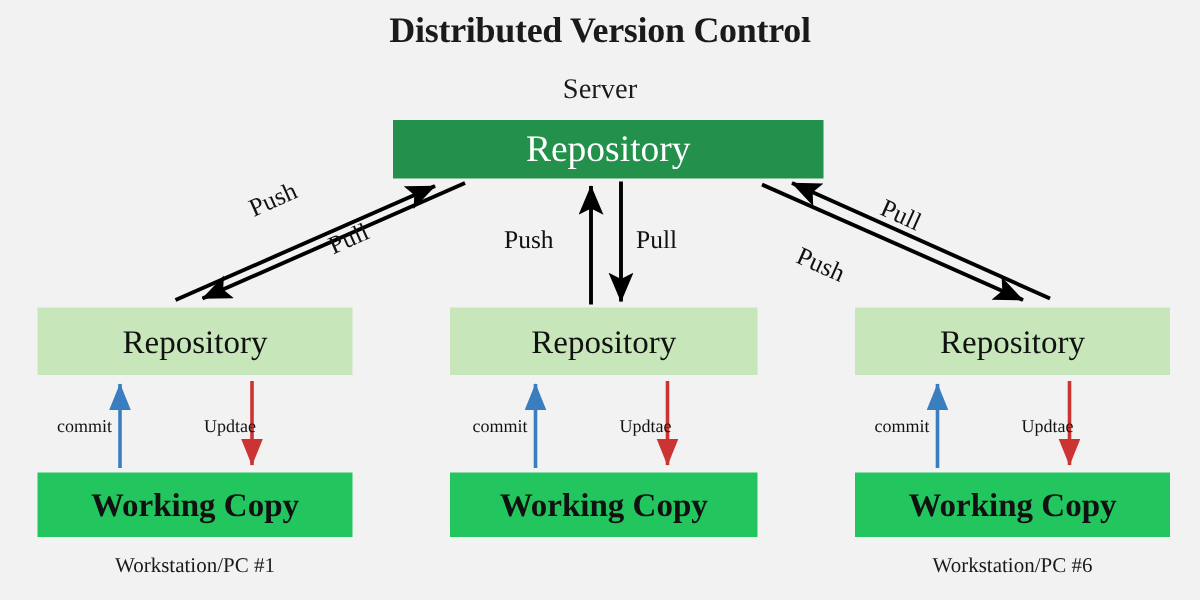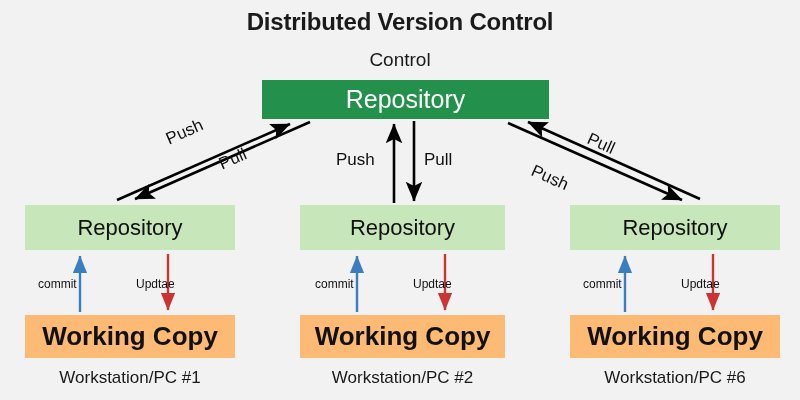--- a/index.html
+++ b/index.html
@@ -12,20 +12,21 @@
     height: 400px;
     background: #f2f2f2;
     font-family: "Liberation Sans", sans-serif;
     overflow: hidden;
   }
   #stage {
     position: relative;
     width: 800px;
     height: 400px;
     background: #f2f2f2;
+    font-family: Liberation Serif, serif;
   }
   #arrows {
     position: absolute;
     left: 0;
     top: 0;
     width: 800px;
     height: 400px;
     pointer-events: none;
   }
   .abs { position: absolute; }
@@ -67,56 +68,56 @@
   }
   .box-repo {
     top: 205px;
     height: 45px;
     background: #c7e6ba;
     font-size: 22px;
   }
   .box-wc {
     top: 315px;
     height: 43px;
-    background: #fdba74;
-    font-size: 26px;
+    background: #22c55e;
+    font-size: 22px;
     font-weight: bold;
   }
   .col-1 { left: 25px;  width: 210px; }
   .col-2 { left: 300px; width: 205px; }
   .col-3 { left: 570px; width: 210px; }
 
   .wslabel {
     top: 366px;
     height: 24px;
     display: flex;
     align-items: center;
     justify-content: center;
-    font-size: 17px;
+    font-size: 14px;
     color: #1a1a1a;
   }
 
   .flowlabel {
     font-size: 17px;
     color: #111111;
     white-space: nowrap;
   }
   .flowlabel.small { font-size: 12px; }
 
   
   .rot-left  { transform: rotate(-24deg); transform-origin: left top; }
   .rot-right { transform: rotate(24deg);  transform-origin: left top; }
 </style>
 </head>
 <body>
 
 <div id="stage">
 
   <div class="abs" id="title">Distributed Version Control</div>
-  <div class="abs" id="server-label">Control</div>
+  <div class="abs" id="server-label">Server</div>
 
   <svg id="arrows" viewBox="0 0 800 400">
     <defs>
       <marker id="ah-black" markerWidth="9" markerHeight="9" refX="7.4" refY="3.2" orient="auto">
         <path d="M0,0 L7.6,3.2 L0,6.4 L1.6,3.2 Z" fill="#000000"></path>
       </marker>
       <marker id="ah-blue" markerWidth="9" markerHeight="9" refX="7.2" refY="3.0" orient="auto">
         <path d="M0,0 L7.4,3.0 L0,6.0 Z" fill="#3a7ebf"></path>
       </marker>
       <marker id="ah-red" markerWidth="9" markerHeight="9" refX="7.2" refY="3.0" orient="auto">
@@ -191,21 +192,20 @@
   <div class="abs wslabel col-1">Workstation/PC #1</div>
 
   <div class="abs box box-repo col-2">
     <span>Repository</span>
   </div>
   <div class="abs flowlabel small" style="left:315px; top:277px;">commit</div>
   <div class="abs flowlabel small" style="left:413px; top:277px;">Updtae</div>
   <div class="abs box box-wc col-2">
     <span>Working Copy</span>
   </div>
-  <div class="abs wslabel col-2">Workstation/PC #2</div>
 
   <div class="abs box box-repo col-3">
     <span>Repository</span>
   </div>
   <div class="abs flowlabel small" style="left:583px; top:277px;">commit</div>
   <div class="abs flowlabel small" style="left:681px; top:277px;">Updtae</div>
   <div class="abs box box-wc col-3">
     <span>Working Copy</span>
   </div>
   <div class="abs wslabel col-3">Workstation/PC #6</div>

